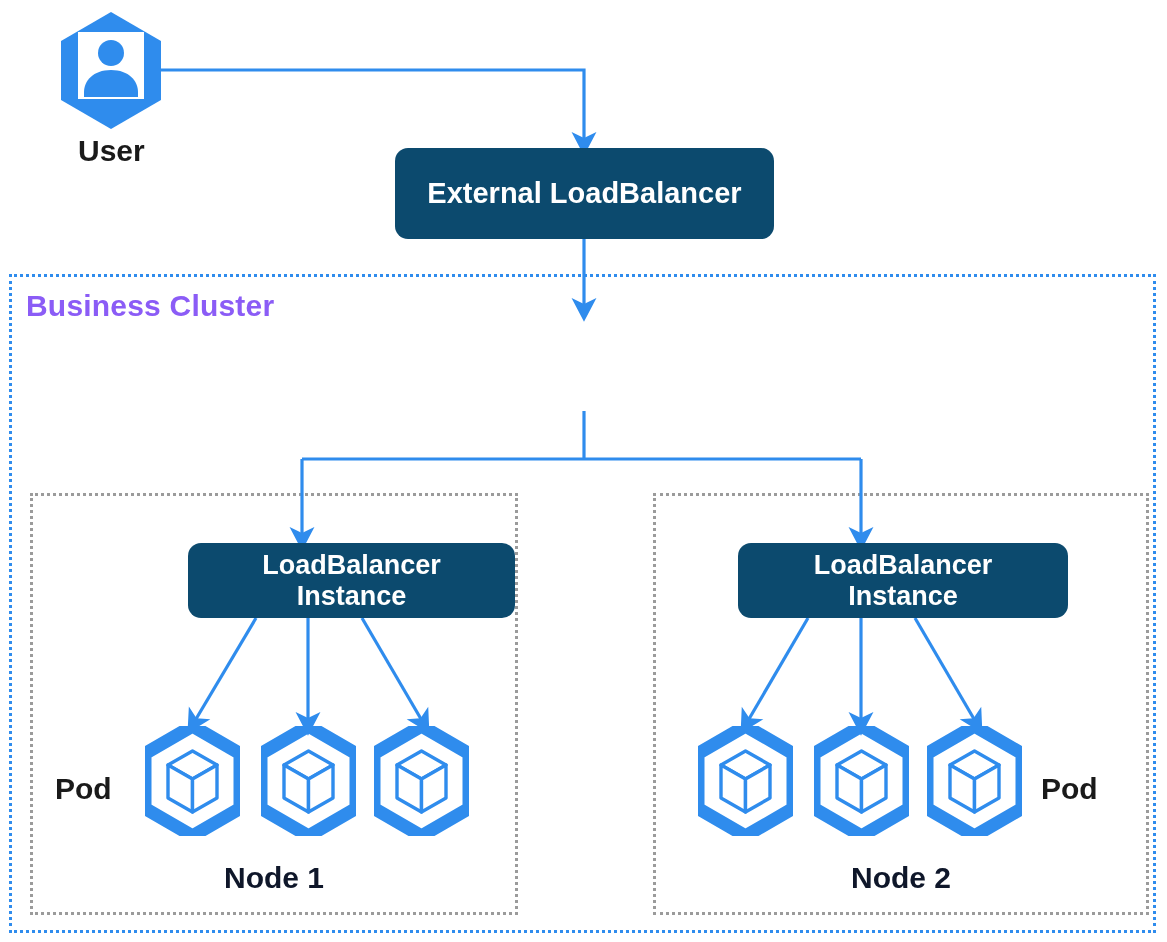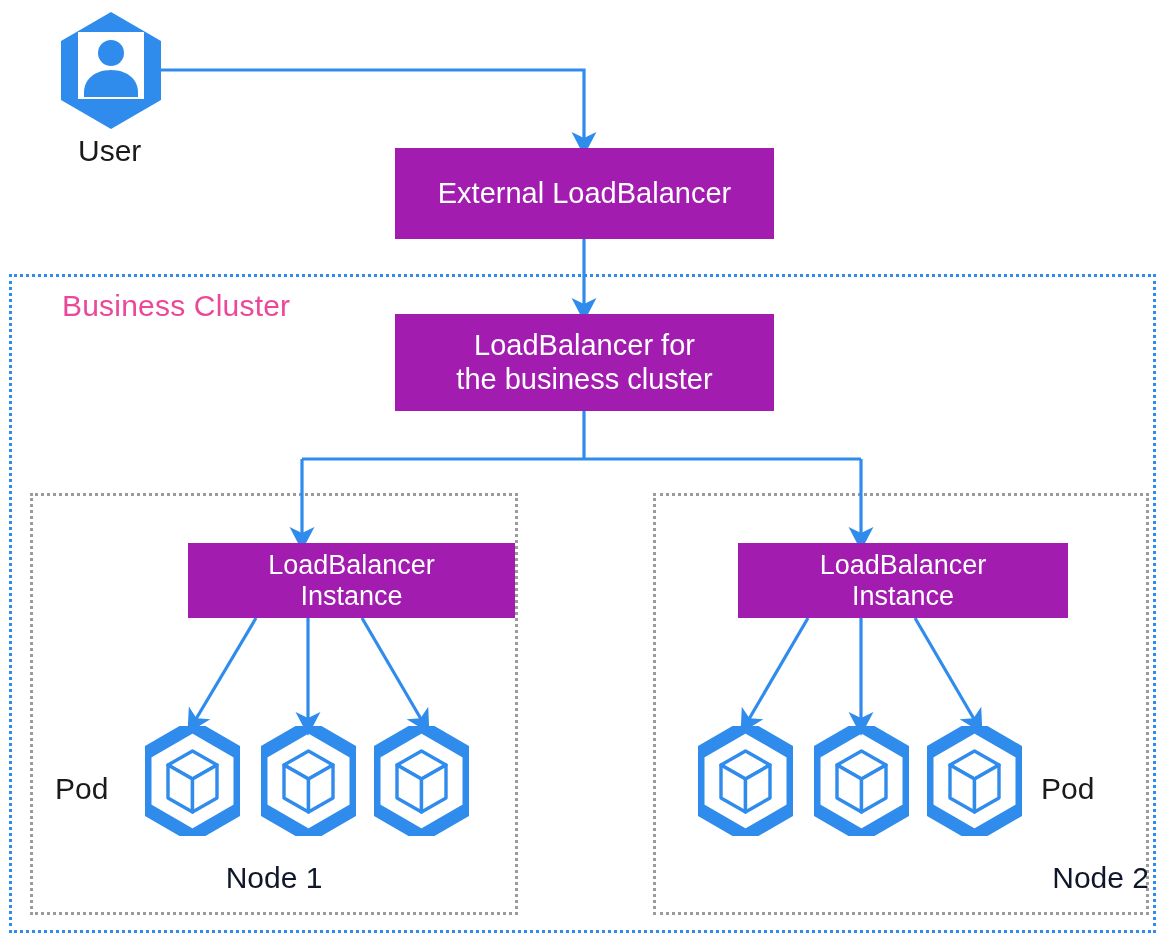--- a/index.html
+++ b/index.html
@@ -10,74 +10,75 @@
   body {
     font-family: "Liberation Sans", sans-serif;
     -webkit-font-smoothing: antialiased;
   }
   #canvas {
     position: relative;
     width: 1167px;
     height: 942px;
     background: #ffffff;
     overflow: hidden;
+    font-weight: bold;
   }
 
   
   .cluster-box {
     position: absolute;
     left: 9px;
     top: 274px;
     width: 1147px;
     height: 659px;
     border: 3px dotted #2f8ced;
     box-sizing: border-box;
   }
   .cluster-label {
     position: absolute;
     left: 26px;
     top: 289px;
     font-size: 30px;
-    color: #ec4899;
+    color: #8b5cf6;
     letter-spacing: 0.2px;
     white-space: nowrap;
-    margin-left: 36px;
   }
   .node-box {
     position: absolute;
     top: 493px;
     height: 422px;
     border: 3px dotted #9b9b9b;
     box-sizing: border-box;
   }
   #node-box-1 { left: 30px;  width: 488px; }
   #node-box-2 { left: 653px; width: 496px; }
 
   .node-label {
     position: absolute;
     top: 861px;
     font-size: 30px;
     color: #0f172a;
     text-align: center;
     white-space: nowrap;
   }
   #node-label-1 { left: 30px;  width: 488px; }
-  #node-label-2 { left: 653px; width: 496px; text-align: right; }
+  #node-label-2 { left: 653px; width: 496px; }
 
   
   .blue-box {
     position: absolute;
-    background: #a21caf;
+    background: #0c4a6e;
     color: #ffffff;
     display: flex;
     align-items: center;
     justify-content: center;
     text-align: center;
     line-height: 1.14;
     box-sizing: border-box;
+    border-radius: 13px;
   }
   #external-lb {
     left: 395px; top: 148px; width: 379px; height: 91px;
     font-size: 29px;
   }
   #cluster-lb {
     left: 395px; top: 314px; width: 379px; height: 97px;
     font-size: 29px;
   }
   .lb-instance {
@@ -149,26 +150,20 @@
     </svg>
   </div>
   <div class="plain-label" id="user-label">User</div>
 
   <div class="blue-box" id="external-lb">
     <span>External LoadBalancer</span>
   </div>
 
   <div class="cluster-label">Business Cluster</div>
 
-  <div class="blue-box" id="cluster-lb">
-    <span>
-      <span>LoadBalancer for</span><br>
-      <span>the business cluster</span>
-    </span>
-  </div>
 
   <div class="blue-box lb-instance" id="lb-instance-1">
     <span>
       <span>LoadBalancer</span><br>
       <span>Instance</span>
     </span>
   </div>
 
   <div class="blue-box lb-instance" id="lb-instance-2">
     <span>

